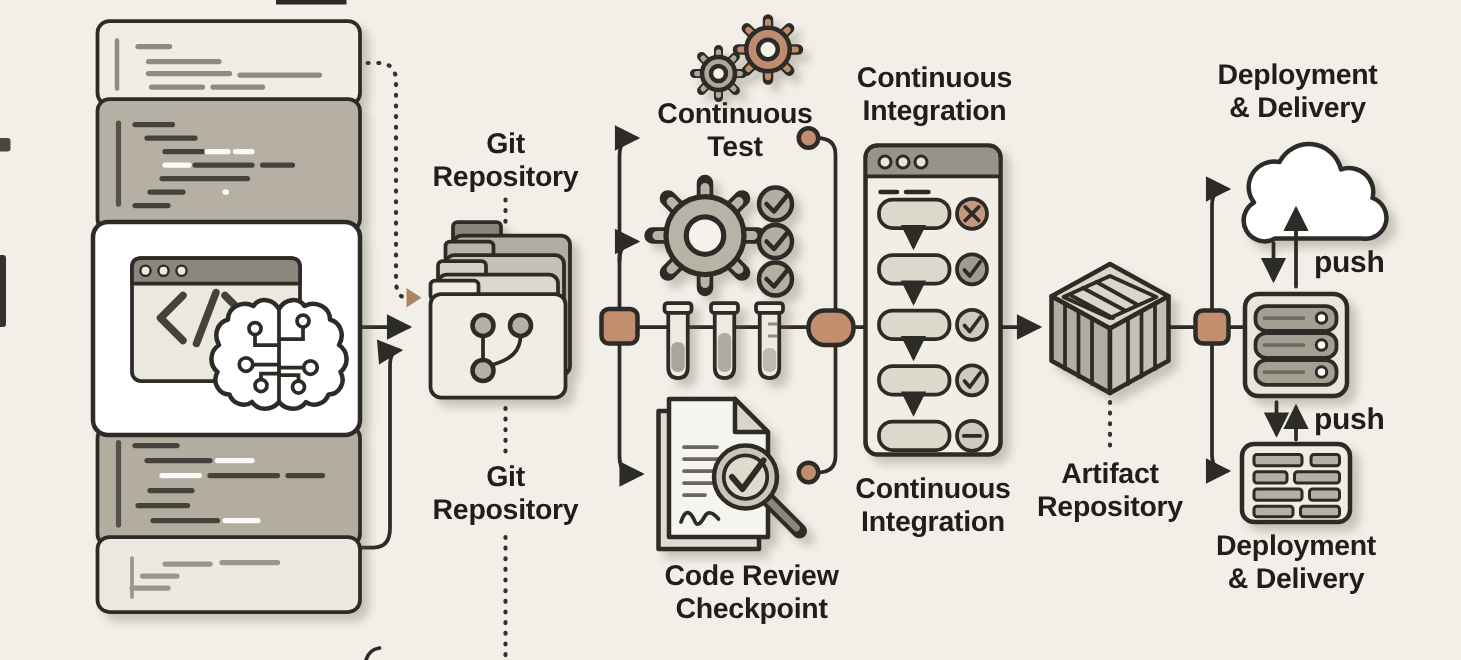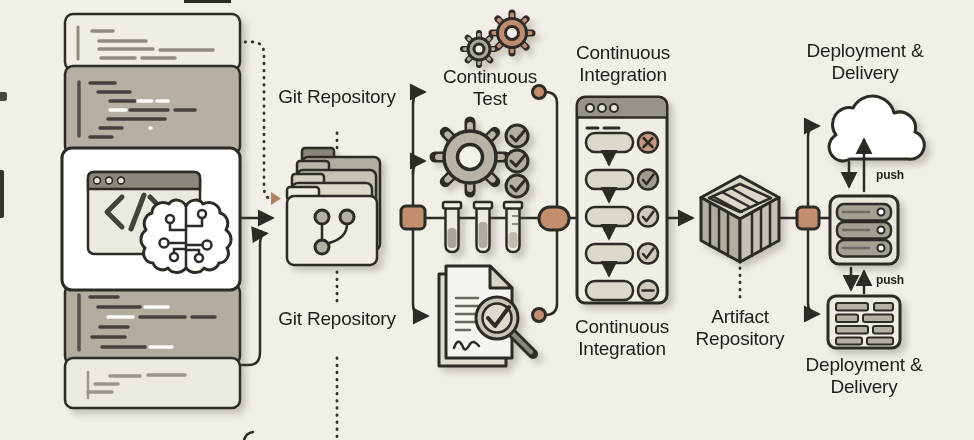--- a/index.html
+++ b/index.html
@@ -1,21 +1,21 @@
 <!DOCTYPE html>
 <html><head>
 <meta charset="utf-8">
 <style>
   html,body{margin:0;padding:0;background:#e9e7e0;}
   #canvas{position:relative;width:974px;height:440px;background:#f1efe8;overflow:hidden;
           font-family:"Liberation Sans",sans-serif;}
   #art{position:absolute;left:0;top:0;}
-  .lbl{position:absolute;font-weight:normal;font-size:19px;line-height:22px;color:#201e1a;
+  .lbl{position:absolute;font-weight:bold;font-size:19px;line-height:22px;color:#201e1a;
        text-align:center;letter-spacing:-0.2px;}
-  .push{font-size:12px;font-weight:bold;text-align:left;line-height:18px;}
+  .push{font-size:20px;font-weight:bold;text-align:left;line-height:18px;}
   .sh{filter:drop-shadow(5px 5px 3px rgba(104,96,80,0.30));}
   .ln{stroke:#2d2b26;stroke-width:2.5;fill:none;stroke-linecap:round;}
   .dt{stroke:#34322c;stroke-width:2.8;fill:none;stroke-dasharray:0.6 6.5;stroke-linecap:round;}
   .ot{stroke:#2d2b26;stroke-linejoin:round;stroke-linecap:round;}
 </style>
 </head>
 <body>
 
 <div id="canvas">
 
@@ -307,20 +307,21 @@
       <rect x="873" y="326" width="20" height="7.5" rx="2"></rect>
       <rect x="836" y="337.5" width="26" height="7" rx="2"></rect>
       <rect x="867" y="337.5" width="26" height="7" rx="2"></rect>
     </g>
   </g>
 </svg>
 
 <div class="lbl" style="left:278px;top:86px;width:118px">Git Repository</div>
 <div class="lbl" style="left:278px;top:308px;width:118px">Git Repository</div>
 <div class="lbl" style="left:428px;top:66px;width:124px">Continuous Test</div>
+<div class="lbl" style="left:426px;top:374px;width:150px">Code Review Checkpoint</div>
 <div class="lbl" style="left:570px;top:42px;width:106px">Continuous Integration</div>
 <div class="lbl" style="left:568px;top:316px;width:108px">Continuous Integration</div>
 <div class="lbl" style="left:677px;top:306px;width:126px">Artifact Repository</div>
 <div class="lbl" style="left:805px;top:40px;width:120px">Deployment &amp; Delivery</div>
 <div class="lbl" style="left:802px;top:354px;width:124px">Deployment &amp; Delivery</div>
 <div class="lbl push" style="left:876px;top:166px;width:50px">push</div>
 <div class="lbl push" style="left:876px;top:271px;width:50px">push</div>
 
 </div>
 

